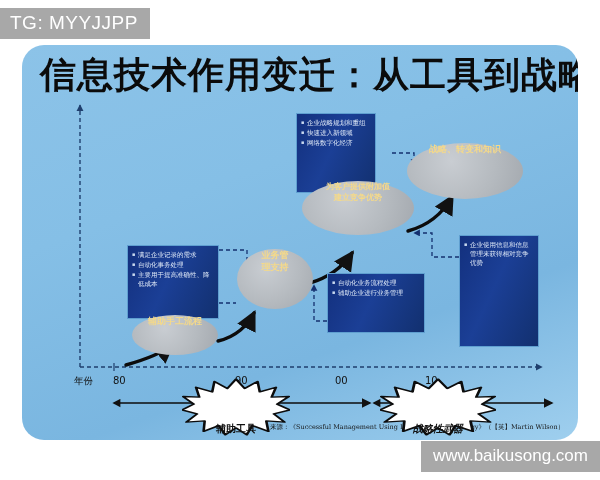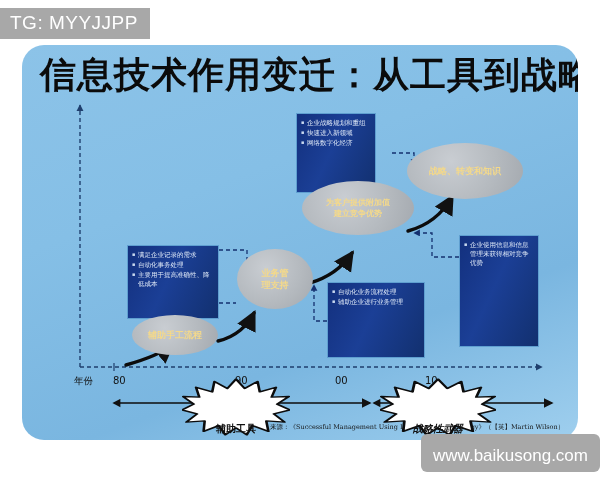--- a/index.html
+++ b/index.html
@@ -50,28 +50,28 @@
   .bluebox ul{margin:0;padding:0;list-style:none;}
   .bluebox li{
     position:relative;padding-left:6px;margin-bottom:1px;
     word-break:break-all;
   }
   .bluebox li:before{
     content:"\25AA";position:absolute;left:0;top:-1px;font-size:5px;color:#c9d9ef;
   }
   #box-strategy{left:274px;top:68px;width:80px;height:80px;}
   #box-record{left:105px;top:200px;width:92px;height:74px;}
-  #box-process{left:305px;top:237px;width:98px;height:76px;}
+  #box-process{left:305px;top:228px;width:98px;height:60px;}
   #box-value{left:437px;top:190px;width:80px;height:112px;}
 
   
   .ellipse{
     position:absolute;border-radius:50%;
     background:radial-gradient(circle at 38% 32%,#c9cdd2 0%,#b5babf 55%,#a3a8ae 100%);
-    display:flex;align-items:center;justify-content:center;
+    display:flex;justify-content:center;
     text-align:center;
     font-family:Liberation Serif, serif;
     font-weight:bold;color:#f4d98a;
     box-sizing:border-box;
   }
   #ell-strategy{left:385px;top:98px;width:116px;height:56px;font-size:9px;}
   #ell-customer{left:280px;top:136px;width:112px;height:54px;font-size:8px;line-height:11px;}
   #ell-biz{left:215px;top:204px;width:76px;height:60px;font-size:9px;line-height:12px;}
   #ell-manual{left:110px;top:270px;width:86px;height:40px;font-size:9px;}
 
@@ -104,22 +104,22 @@
   
   #source-line{
     position:absolute;left:248px;top:378px;width:300px;
     font-family:"DejaVu Serif","Liberation Serif",serif;
     font-size:6.5px;color:#141414;white-space:nowrap;
   }
   
   #site-watermark{
     position:absolute;right:0;bottom:8px;
     background:#a8a8a8;color:#ffffff;
-    font-size:17px;padding:12px 12px 6px 12px;
-    z-index:50;white-space:nowrap;border-radius:6px;
+    font-size:17px;padding:5px 12px 6px 12px;
+    z-index:50;white-space:nowrap;
   }
 </style>
 </head>
 <body>
 
 <div id="tg-tag">TG: MYYJJPP</div>
 
 <div id="slide">
 
   <div id="slide-title">信息技术作用变迁：从工具到战略</div>

